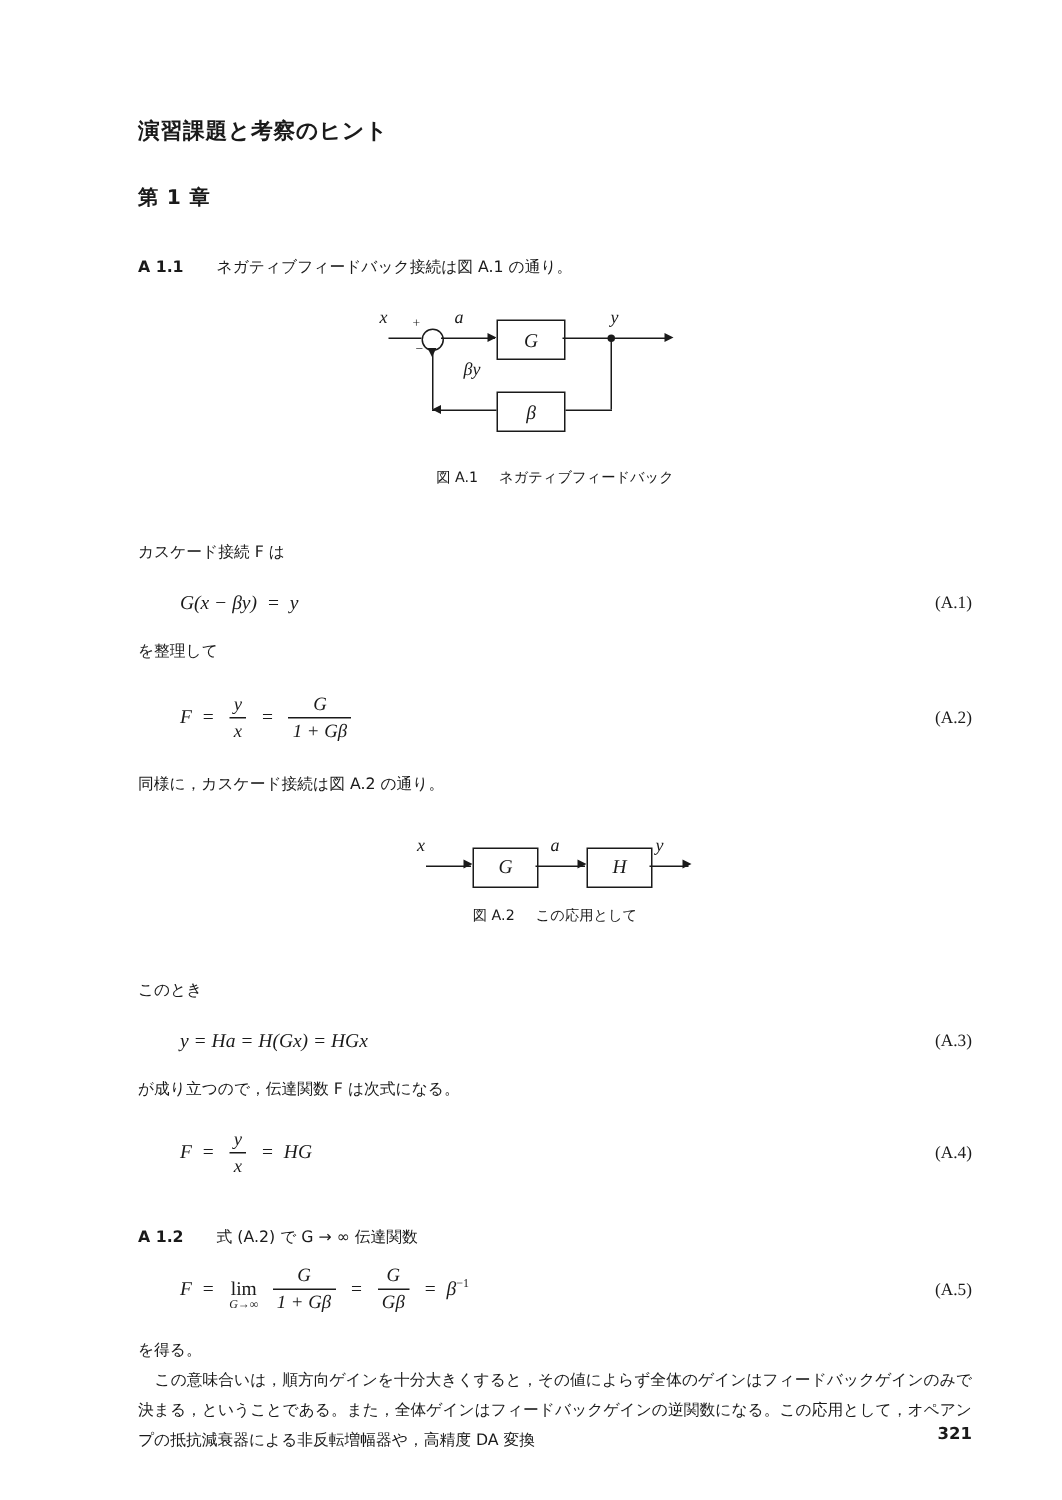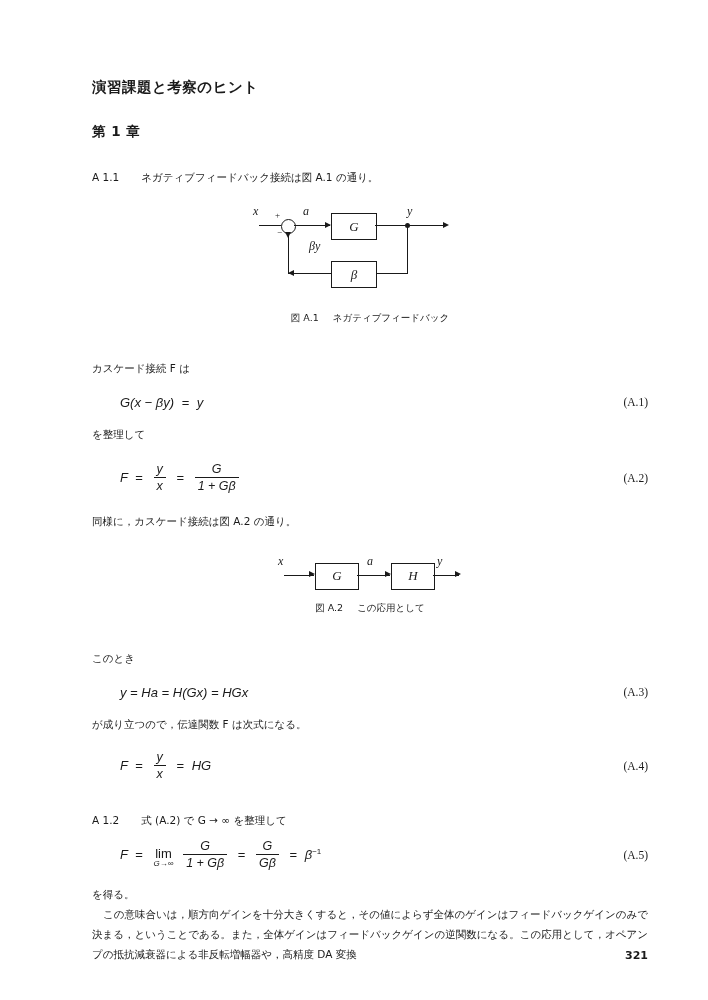--- a/index.html
+++ b/index.html
@@ -41,21 +41,21 @@
     font-weight: bold;
     margin: 0 0 30px 0;
     letter-spacing: 0.5px;
   }
   .problem-line {
     font-family: "DejaVu Sans", "Liberation Sans", sans-serif;
     font-size: 10.5px;
     margin: 0 0 8px 0;
   }
   .problem-label {
-    font-weight: normal;
+    font-weight: bold;
     margin-right: 22px;
   }
   .para {
     font-family: "DejaVu Sans", "Liberation Sans", sans-serif;
     font-size: 10.5px;
     line-height: 1.9;
     margin: 0;
     text-align: justify;
   }
   .indent {
@@ -66,21 +66,21 @@
   }
   
   .eq-row {
     position: relative;
     display: block;
     margin: 14px 0 14px 0;
     min-height: 18px;
   }
   .eq-body {
     margin-left: 28px;
-    font-family: Liberation Sans, sans-serif;
+    font-family: Liberation Serif, serif;
     font-size: 13px;
     font-style: italic;
   }
   .eq-num {
     position: absolute;
     right: 0;
     top: 50%;
     transform: translateY(-50%);
     font-family: "Liberation Serif", serif;
     font-style: normal;
@@ -350,21 +350,21 @@
         </span>
         <span class="mathup" style="margin:0 4px;">=</span>
         <span>HG</span>
       </span>
       <span class="eq-num">(A.4)</span>
     </div>
 
     <div class="spacer-md"></div>
 
     <div class="problem-line">
-      <span class="problem-label">A 1.2</span><span>式 (A.2) で G → ∞ を整理して</span>
+      <span class="problem-label">A 1.2</span><span>式 (A.2) で G → ∞ 伝達関数</span>
     </div>
 
     <div class="eq-row" style="margin:12px 0 14px 0;">
       <span class="eq-body">
         <span>F</span>
         <span class="mathup" style="margin:0 4px;">=</span>
         <span class="lim">
           <span class="op">lim</span>
           <span class="sub">G→∞</span>
         </span>

